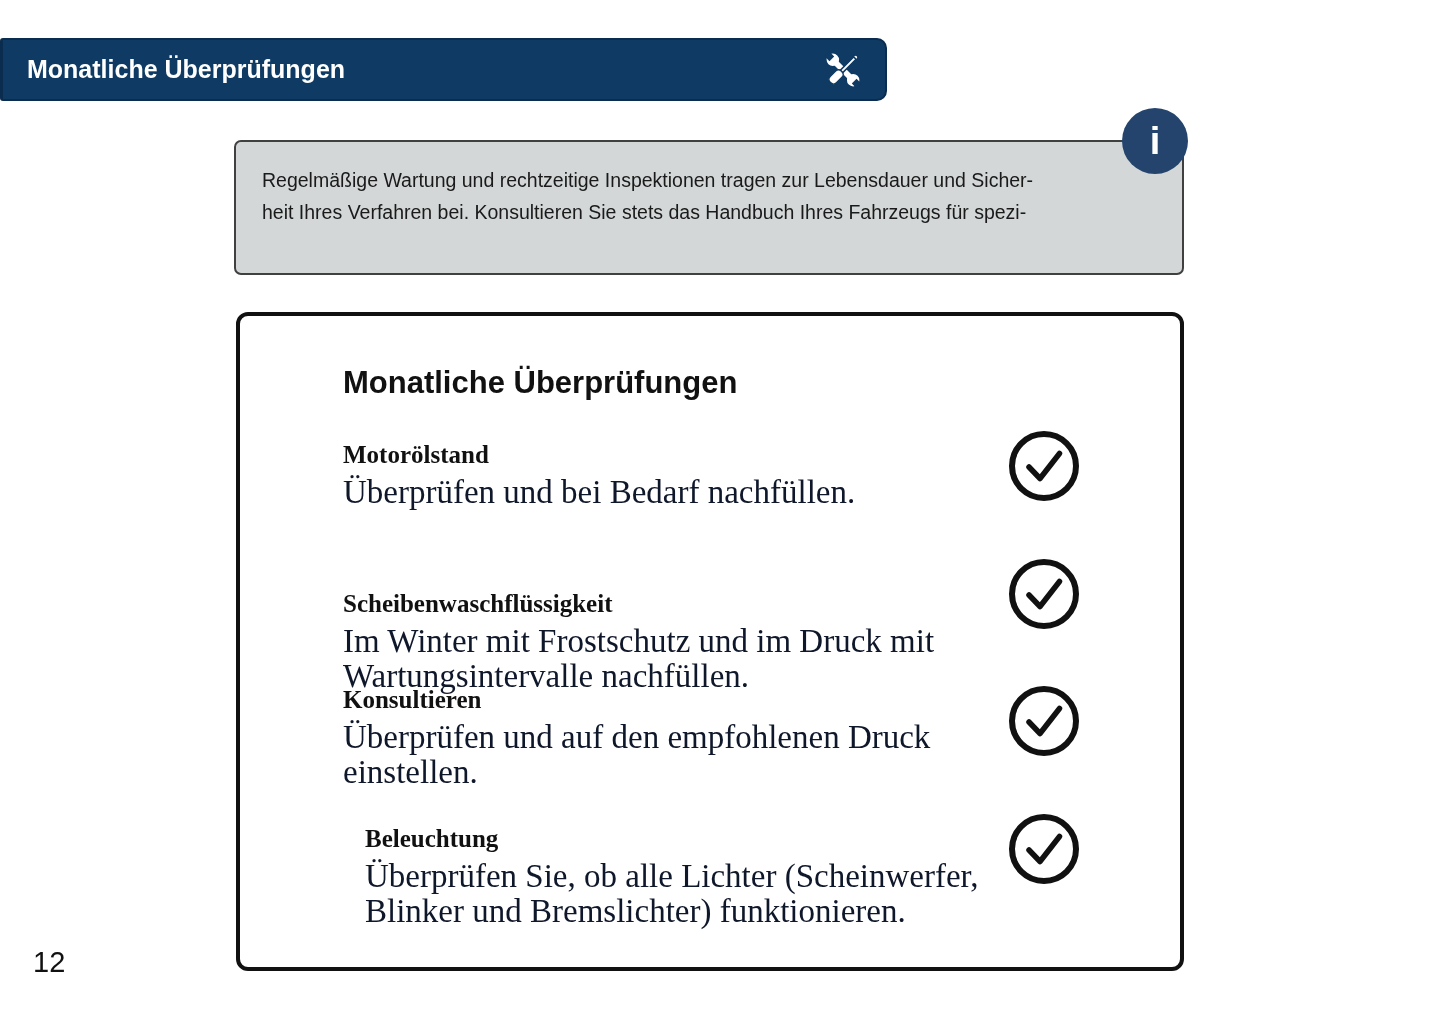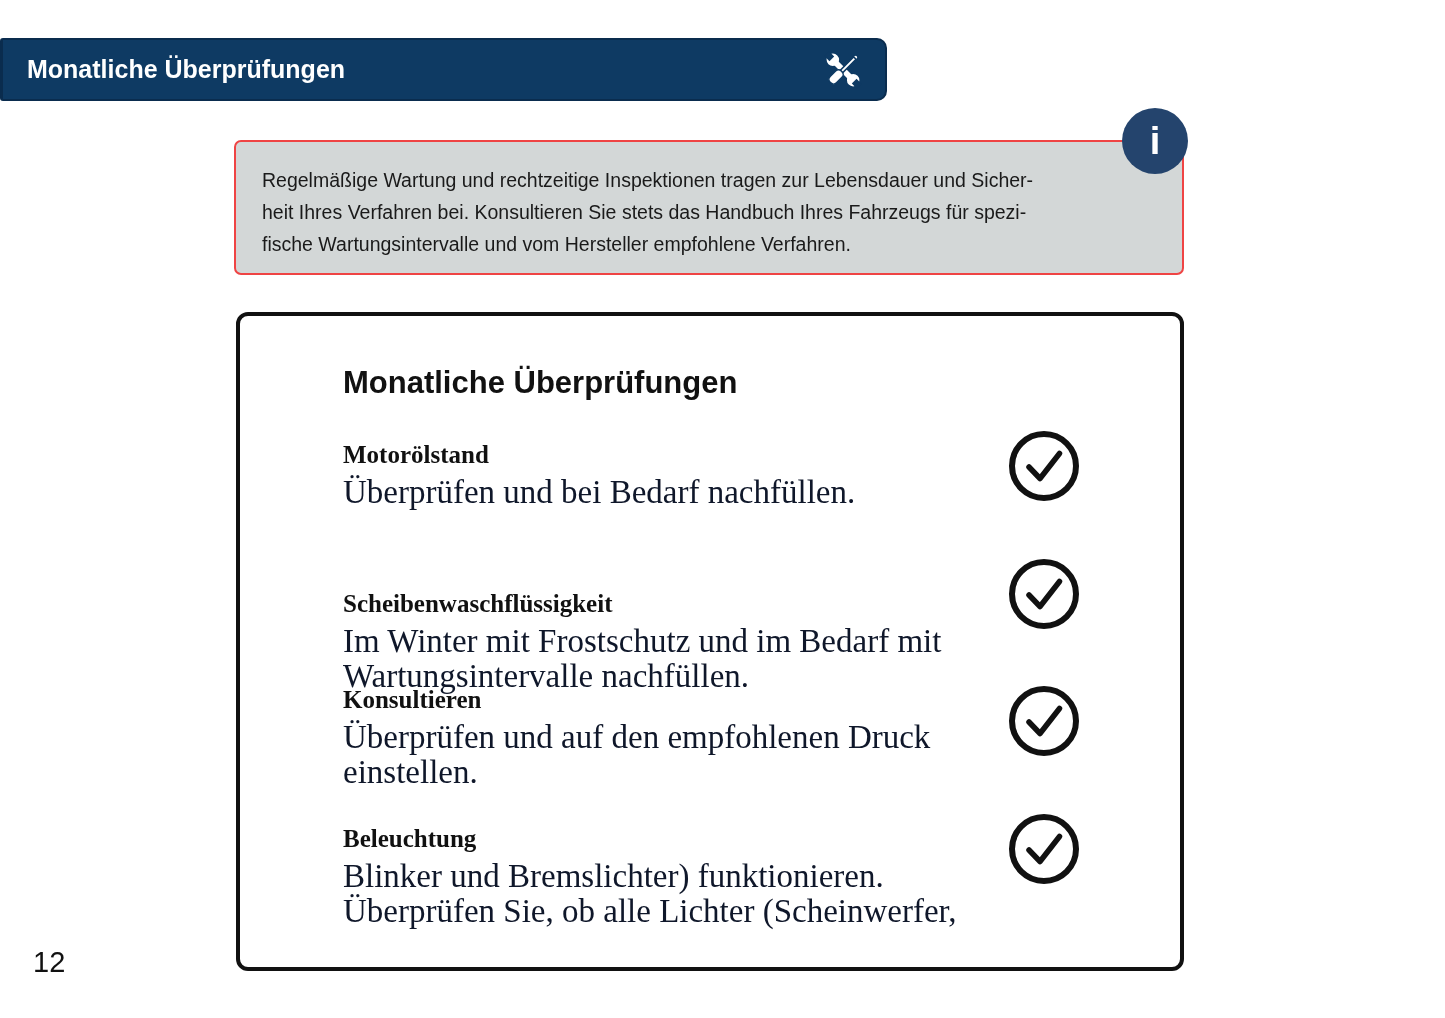--- a/index.html
+++ b/index.html
@@ -58,21 +58,21 @@
   }
 
   
   .banner {
     position: absolute;
     left: 234px;
     top: 140px;
     width: 950px;
     height: 135px;
     background: #d3d7d7;
-    border: 2px solid #ef4444;
+    border: 2px solid #404040;
     border-radius: 7px;
     box-sizing: border-box;
     padding: 22px 0 12px 26px;
   }
   .banner-line {
     font-size: 19.5px;
     line-height: 32px;
     color: #1a1a1a;
     white-space: nowrap;
   }
@@ -114,21 +114,21 @@
   }
   .item-line {
     font-size: 33px;
     line-height: 35px;
     color: #0f172a;
     white-space: nowrap;
   }
   .item-1 { top: 123px; }
   .item-2 { top: 228px; margin-top: 44px; }
   .item-3 { top: 368px; }
-  .item-4 { top: 507px; }
+  .item-4 { top: 507px; margin-left: 22px; }
 
   .check {
     position: absolute;
     left: 769px;
     width: 58px;
     height: 58px;
     border: 6px solid #111111;
     border-radius: 50%;
     background: #ffffff;
     display: flex;
@@ -175,39 +175,38 @@
   </span>
 </div>
 
 <div class="info-button">
   <span>i</span>
 </div>
 
 <div class="banner">
   <div class="banner-line">Regelmäßige Wartung und rechtzeitige Inspektionen tragen zur Lebensdauer und Sicher-</div>
   <div class="banner-line">heit Ihres Verfahren bei. Konsultieren Sie stets das Handbuch Ihres Fahrzeugs für spezi-</div>
-  <div class="banner-line">fische Wartungsintervalle und vom Hersteller empfohlene Verfahren.</div>
 </div>
 
 <div class="card">
   <div class="card-title">Monatliche Überprüfungen</div>
 
   <div class="item item-1">
     <div class="item-title">Motorölstand</div>
     <div class="item-line">Überprüfen und bei Bedarf nachfüllen.</div>
   </div>
   <div class="check check-1">
     <svg viewBox="0 0 58 58" width="58" height="58" aria-hidden="true">
       <polyline points="14,30 25,41.5 44.5,16.5" fill="none" stroke="#111111" stroke-width="5.5" stroke-linecap="round" stroke-linejoin="round"></polyline>
     </svg>
   </div>
 
   <div class="item item-2">
     <div class="item-title">Scheibenwaschflüssigkeit</div>
-    <div class="item-line">Im Winter mit Frostschutz und im Bedarf mit</div>
+    <div class="item-line">Im Winter mit Frostschutz und im Druck mit</div>
     <div class="item-line">Wartungsintervalle nachfüllen.</div>
   </div>
   <div class="check check-2">
     <svg viewBox="0 0 58 58" width="58" height="58" aria-hidden="true">
       <polyline points="14,30 25,41.5 44.5,16.5" fill="none" stroke="#111111" stroke-width="5.5" stroke-linecap="round" stroke-linejoin="round"></polyline>
     </svg>
   </div>
 
   <div class="item item-3">
     <div class="item-title">Konsultieren</div>
@@ -215,22 +214,22 @@
     <div class="item-line">einstellen.</div>
   </div>
   <div class="check check-3">
     <svg viewBox="0 0 58 58" width="58" height="58" aria-hidden="true">
       <polyline points="14,30 25,41.5 44.5,16.5" fill="none" stroke="#111111" stroke-width="5.5" stroke-linecap="round" stroke-linejoin="round"></polyline>
     </svg>
   </div>
 
   <div class="item item-4">
     <div class="item-title">Beleuchtung</div>
+    <div class="item-line">Überprüfen Sie, ob alle Lichter (Scheinwerfer,</div>
     <div class="item-line">Blinker und Bremslichter) funktionieren.</div>
-    <div class="item-line">Überprüfen Sie, ob alle Lichter (Scheinwerfer,</div>
   </div>
   <div class="check check-4">
     <svg viewBox="0 0 58 58" width="58" height="58" aria-hidden="true">
       <polyline points="14,30 25,41.5 44.5,16.5" fill="none" stroke="#111111" stroke-width="5.5" stroke-linecap="round" stroke-linejoin="round"></polyline>
     </svg>
   </div>
 </div>
 
 <div class="page-number">12</div>
 

